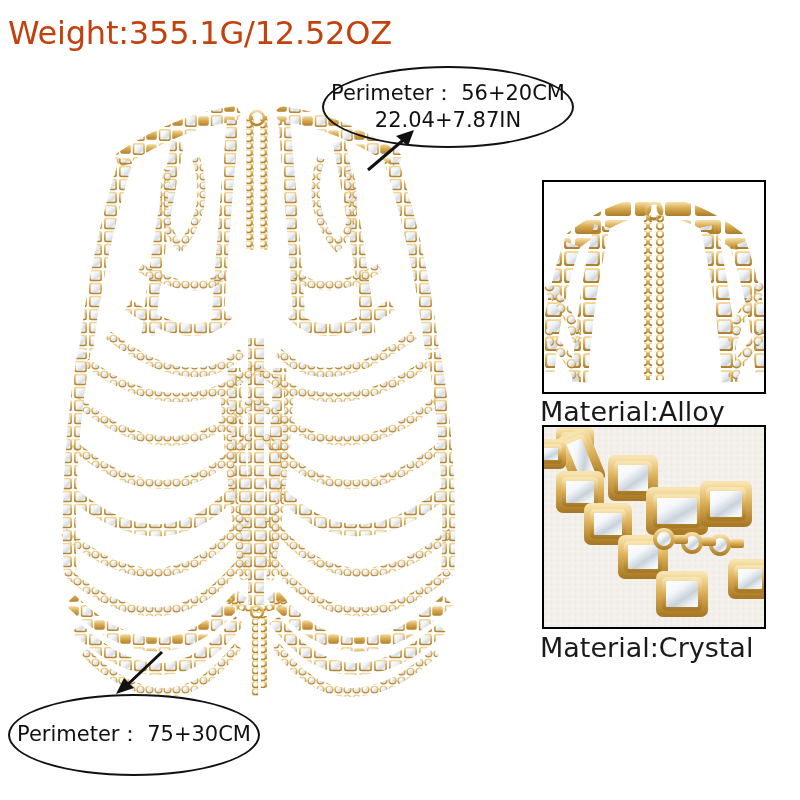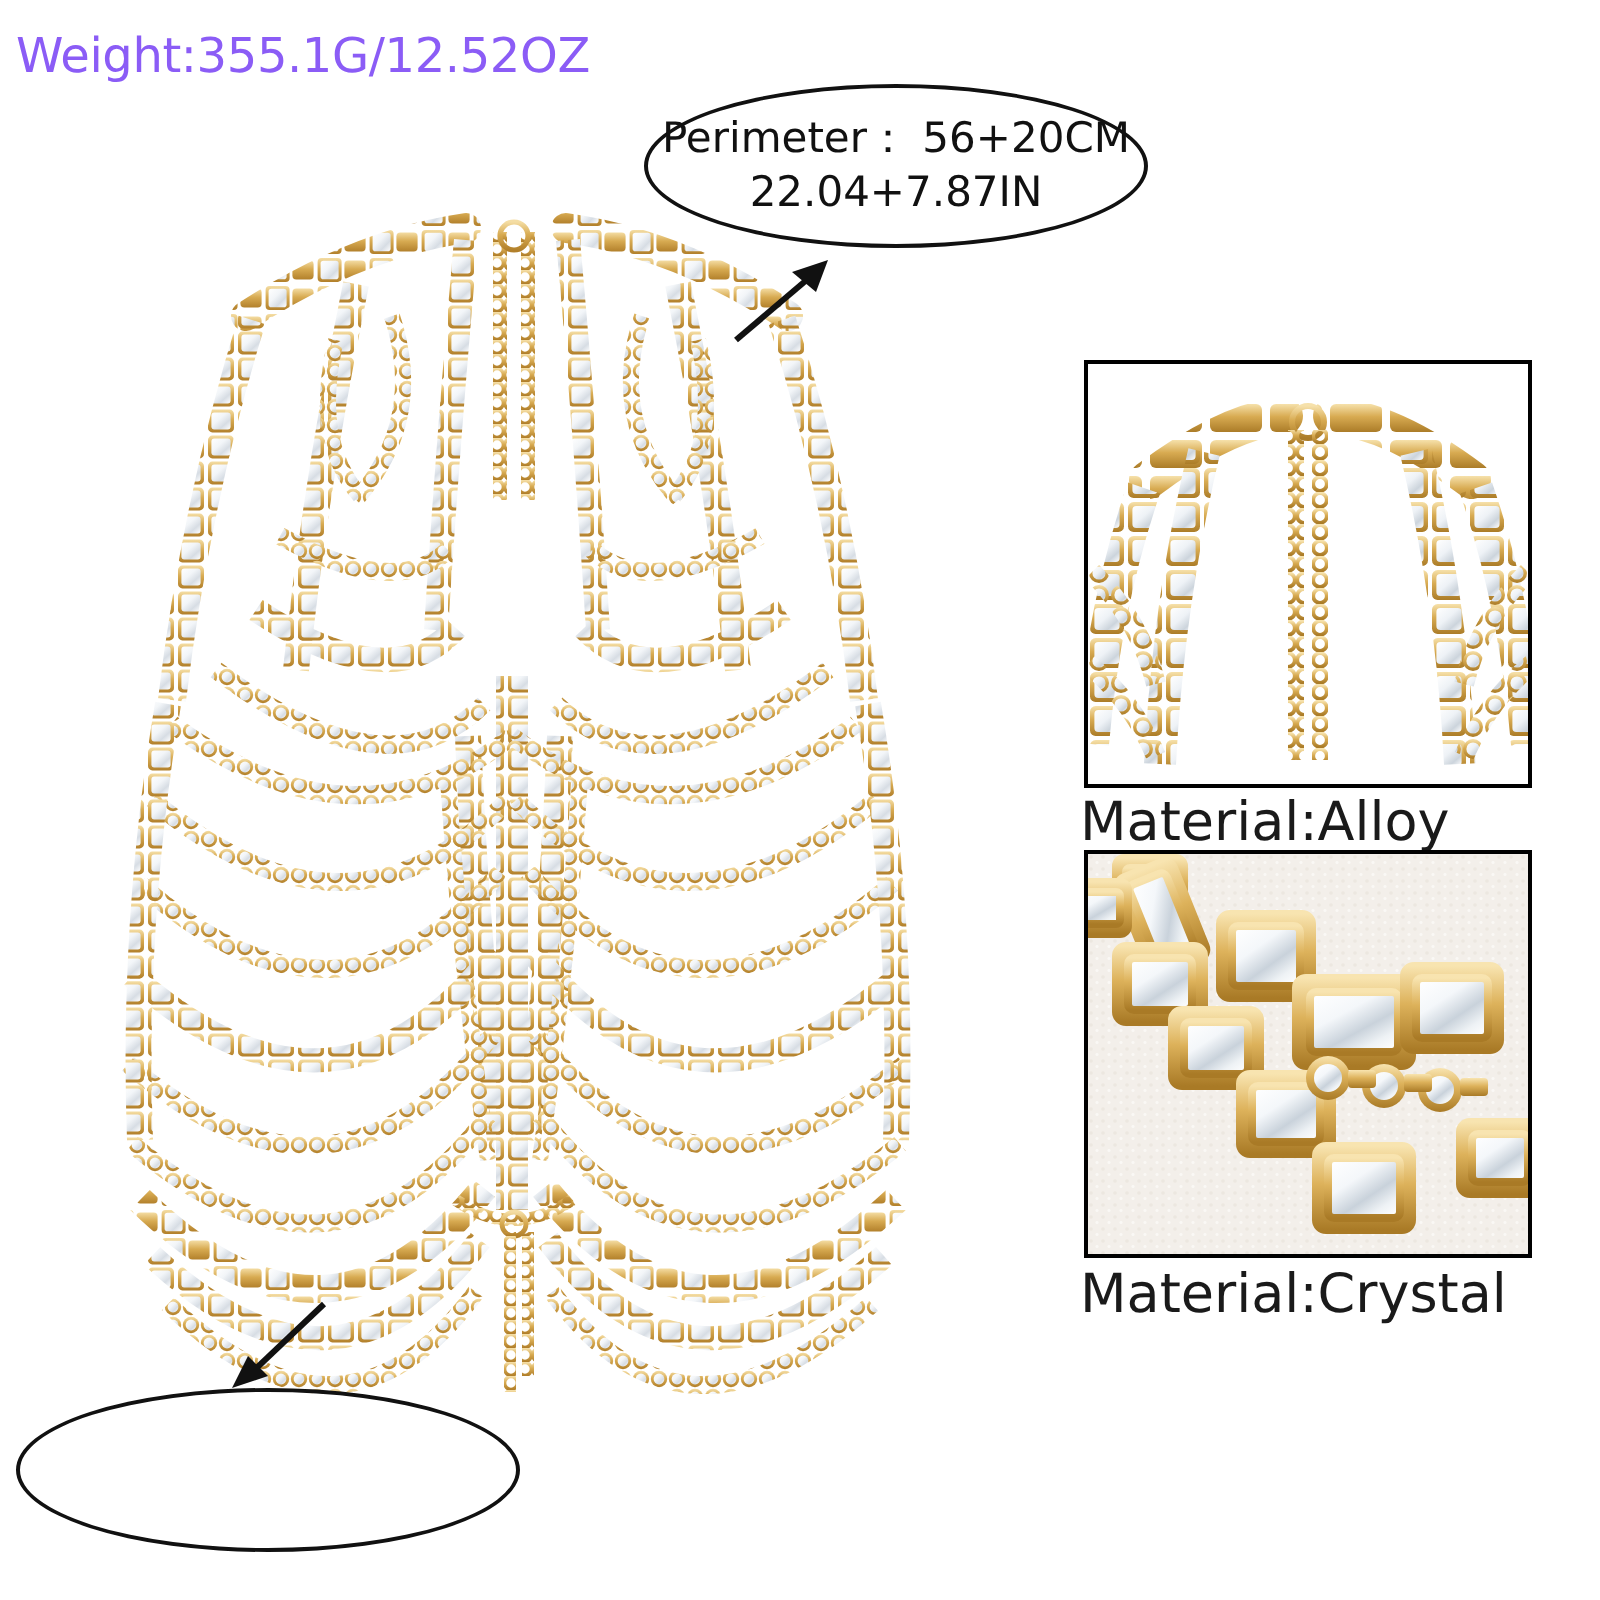--- a/index.html
+++ b/index.html
@@ -7,42 +7,42 @@
     width:800px;height:800px;
     background:#ffffff;
     font-family:"DejaVu Sans","Liberation Sans",sans-serif;
     position:relative;overflow:hidden;
   }
   .stage{position:absolute;inset:0;}
 
   
   .weight-label{
     position:absolute;left:8px;top:14px;
-    font-size:24px;color:#8b5cf6;letter-spacing:-0.2px;
+    font-size:32px;color:#c2410c;letter-spacing:-0.2px;
     white-space:nowrap;
   }
 
   .callout{position:absolute;}
   .callout .oval{
     position:absolute;inset:0;
     border:2.2px solid #111;
     border-radius:50%;
     background:transparent;
   }
   .callout .lines{
     position:absolute;inset:0;
     display:flex;flex-direction:column;
     align-items:center;justify-content:center;
     gap:1px;
   }
   .callout .ln{
     font-size:21px;color:#111;white-space:nowrap;line-height:1.2;
   }
 
-  .callout-top{left:322px;top:42px;width:252px;height:82px;text-decoration:underline;}
+  .callout-top{left:322px;top:66px;width:252px;height:82px;text-decoration:underline;}
   .callout-bottom{left:8px;top:694px;width:252px;height:82px;}
 
   .arrow{position:absolute;}
 
   
   .panel{
     position:absolute;
     border:2px solid #000;
     overflow:hidden;
     background:#fdfcfb;
@@ -198,20 +198,21 @@
   <div class="arrow" style="left:360px;top:126px;width:62px;height:48px;">
     <svg viewBox="0 0 62 48" xmlns="http://www.w3.org/2000/svg">
       <line x1="8" y1="44" x2="48" y2="10" stroke="#111" stroke-width="3"></line>
       <polygon points="54,4 36,10 48,20" fill="#111"></polygon>
     </svg>
   </div>
 
   <div class="callout callout-bottom">
     <div class="oval"></div>
     <div class="lines">
+      <div class="ln">Perimeter： 75+30CM</div>
     </div>
   </div>
 
   <div class="arrow" style="left:108px;top:646px;width:62px;height:52px;">
     <svg viewBox="0 0 62 52" xmlns="http://www.w3.org/2000/svg">
       <line x1="54" y1="6" x2="16" y2="42" stroke="#111" stroke-width="3"></line>
       <polygon points="8,48 26,42 16,32" fill="#111"></polygon>
     </svg>
   </div>
 

